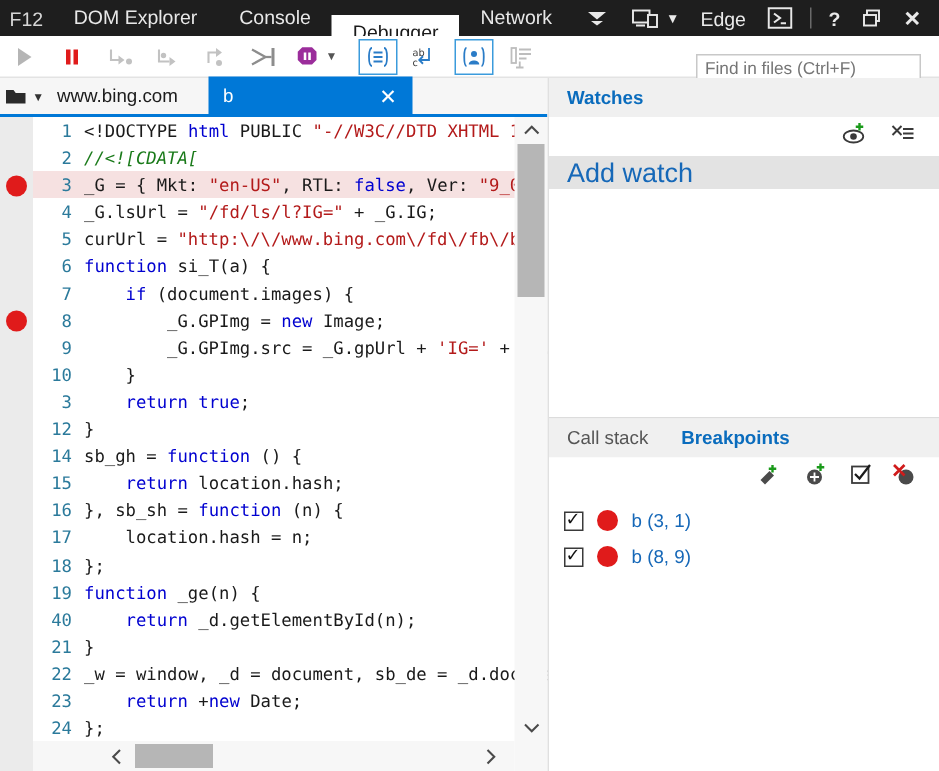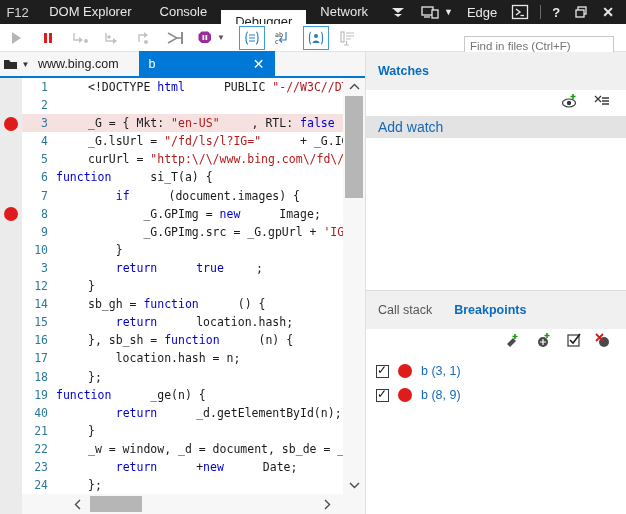--- a/index.html
+++ b/index.html
@@ -105,21 +105,21 @@
     width: 26px; text-align: right; color: #2b7a9b; flex: 0 0 26px;
     font-size: 11.5px; padding-right: 0px;
   }
   .ctext { padding-left: 8px; color: #1a1a1a; font-size: 11.5px; }
   .crow.hl { background: #f6e1e1; }
   .crow.hl .ctext { background: #f6e1e1; }
 
   .tk-kw   { color: #0000d0; }
   .tk-str  { color: #b31a1a; }
   .tk-com  { color: #1a7a1a; font-style: italic; }
-  .tk-pun  { color: #1a1a1a; margin-left: 32px; }
+  .tk-pun  { color: #1a1a1a; }
 
   .bp-dot {
     position: absolute; left: 4px; width: 14px; height: 14px;
     border-radius: 50%; background: #e01b1b;
   }
 
   
   .vscroll {
     position: absolute; top: 0; right: 0; width: 22px; height: 436px;
     background: #f7f7f7;
@@ -149,34 +149,34 @@
   .hscroll .hthumb {
     position: absolute; top: 2px; left: 68px; width: 52px; height: 16px; background: #b6b6b6;
   }
 
   
   .rightpane {
     position: absolute; top: 52px; left: 365px; width: 261px; height: 462px;
     background: #ffffff; border-left: 1px solid #e0e0e0;
   }
   .pane-header {
-    height: 38px; display: flex; align-items: center;
+    height: 26px; display: flex; align-items: center;
     background: #f0f0f0; padding-left: 12px; gap: 22px;
   }
   .pane-tab { font-size: 12.5px; color: #555; }
   .pane-tab.active { color: #0a6cbd; font-weight: bold; }
   .pane-toolbar {
     height: 26px; display: flex; align-items: center; justify-content: flex-end;
     padding-right: 14px; gap: 12px; background: #ffffff;
   }
   .watch-row {
     height: 22px; background: #e3e3e3; display: flex; align-items: center;
     padding-left: 12px;
   }
-  .watch-row .lbl { font-size: 14px; color: #1668b8; }
+  .watch-row .lbl { font-size: 18px; color: #1668b8; }
 
   .splitter { height: 1px; background: #dcdcdc; }
 
   .bp-list { padding-top: 4px; }
   .bp-row { height: 24px; display: flex; align-items: center; padding-left: 10px; gap: 9px; }
   .bp-check {
     width: 13px; height: 13px; border: 1px solid #3a3a3a; background: #fff;
     position: relative;
   }
   .bp-check::after {
@@ -328,21 +328,21 @@
     <div class="ts-doctab">
       <span class="tname">b</span>
       <span class="tclose">✕</span>
     </div>
   </div>
 
   <div class="editor">
     <div class="gutter-break"></div>
     <div class="code-area" id="code-area">
         <div class="crow"><span class="lnum">1</span><span class="ctext"><span class="tk-pun">&lt;!DOCTYPE </span><span class="tk-kw">html</span><span class="tk-pun"> PUBLIC </span><span class="tk-str">"-//W3C//DTD XHTML 1.0 T</span></span></div>
-        <div class="crow"><span class="lnum">2</span></div>
+        <div class="crow"><span class="lnum">2</span><span class="ctext"><span class="tk-com">//&lt;![CDATA[</span></span></div>
         <div class="crow hl"><span class="lnum">3</span><span class="ctext"><span class="tk-pun">_G = { Mkt: </span><span class="tk-str">"en-US"</span><span class="tk-pun">, RTL: </span><span class="tk-kw">false</span><span class="tk-pun">, Ver: </span><span class="tk-str">"9_00_</span></span></div>
         <div class="crow"><span class="lnum">4</span><span class="ctext"><span class="tk-pun">_G.lsUrl = </span><span class="tk-str">"/fd/ls/l?IG="</span><span class="tk-pun"> + _G.IG;</span></span></div>
         <div class="crow"><span class="lnum">5</span><span class="ctext"><span class="tk-pun">curUrl = </span><span class="tk-str">"http:\/\/www.bing.com\/fd\/fb\/b"</span><span class="tk-pun">;</span></span></div>
         <div class="crow"><span class="lnum">6</span><span class="ctext"><span class="tk-kw">function</span><span class="tk-pun"> si_T(a) {</span></span></div>
         <div class="crow"><span class="lnum">7</span><span class="ctext"><span class="tk-pun">    </span><span class="tk-kw">if</span><span class="tk-pun"> (document.images) {</span></span></div>
         <div class="crow"><span class="lnum">8</span><span class="ctext"><span class="tk-pun">        _G.GPImg = </span><span class="tk-kw">new</span><span class="tk-pun"> Image;</span></span></div>
         <div class="crow"><span class="lnum">9</span><span class="ctext"><span class="tk-pun">        _G.GPImg.src = _G.gpUrl + </span><span class="tk-str">'IG='</span><span class="tk-pun"> + _G.I</span></span></div>
         <div class="crow"><span class="lnum">10</span><span class="ctext"><span class="tk-pun">    }</span></span></div>
         <div class="crow"><span class="lnum">3</span><span class="ctext"><span class="tk-pun">    </span><span class="tk-kw">return</span><span class="tk-pun"> </span><span class="tk-kw">true</span><span class="tk-pun">;</span></span></div>
         <div class="crow"><span class="lnum">12</span><span class="ctext"><span class="tk-pun">}</span></span></div>

